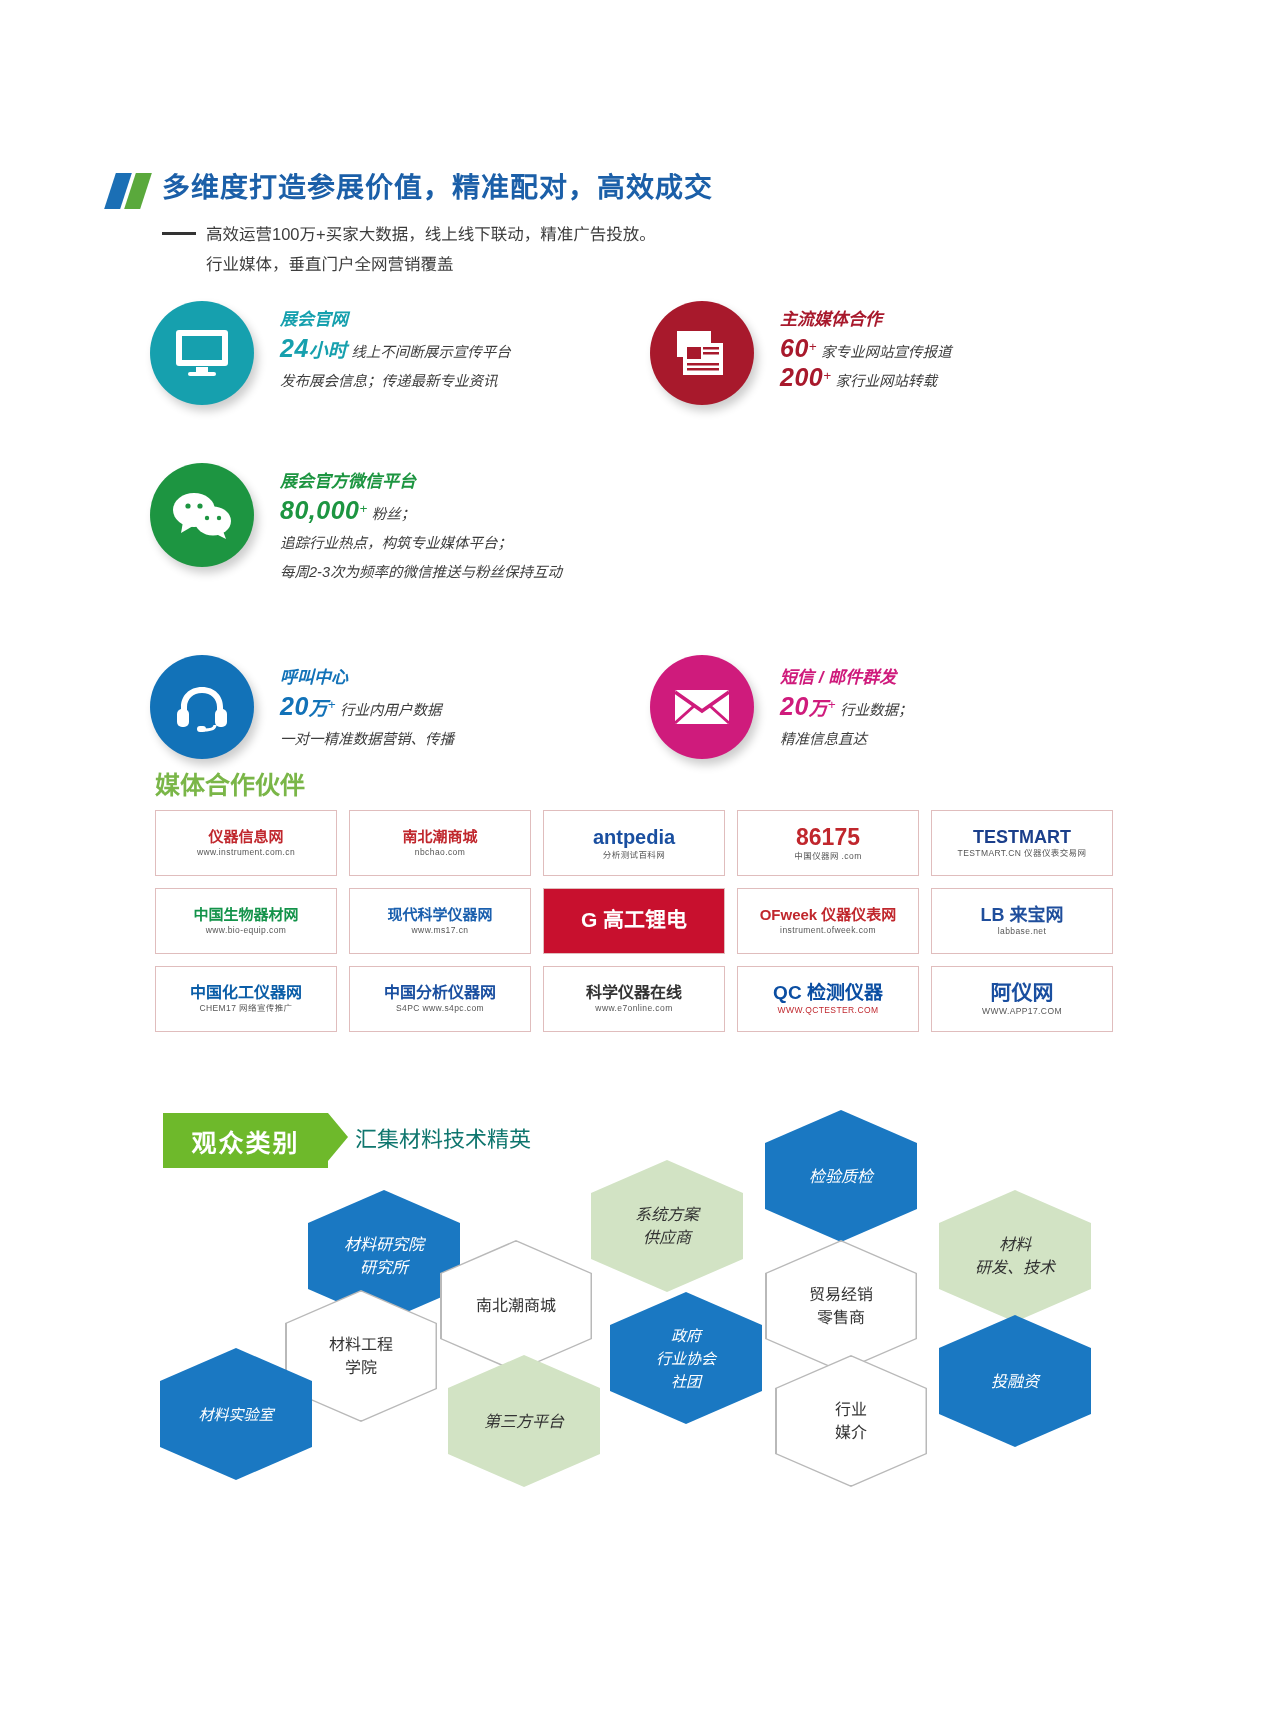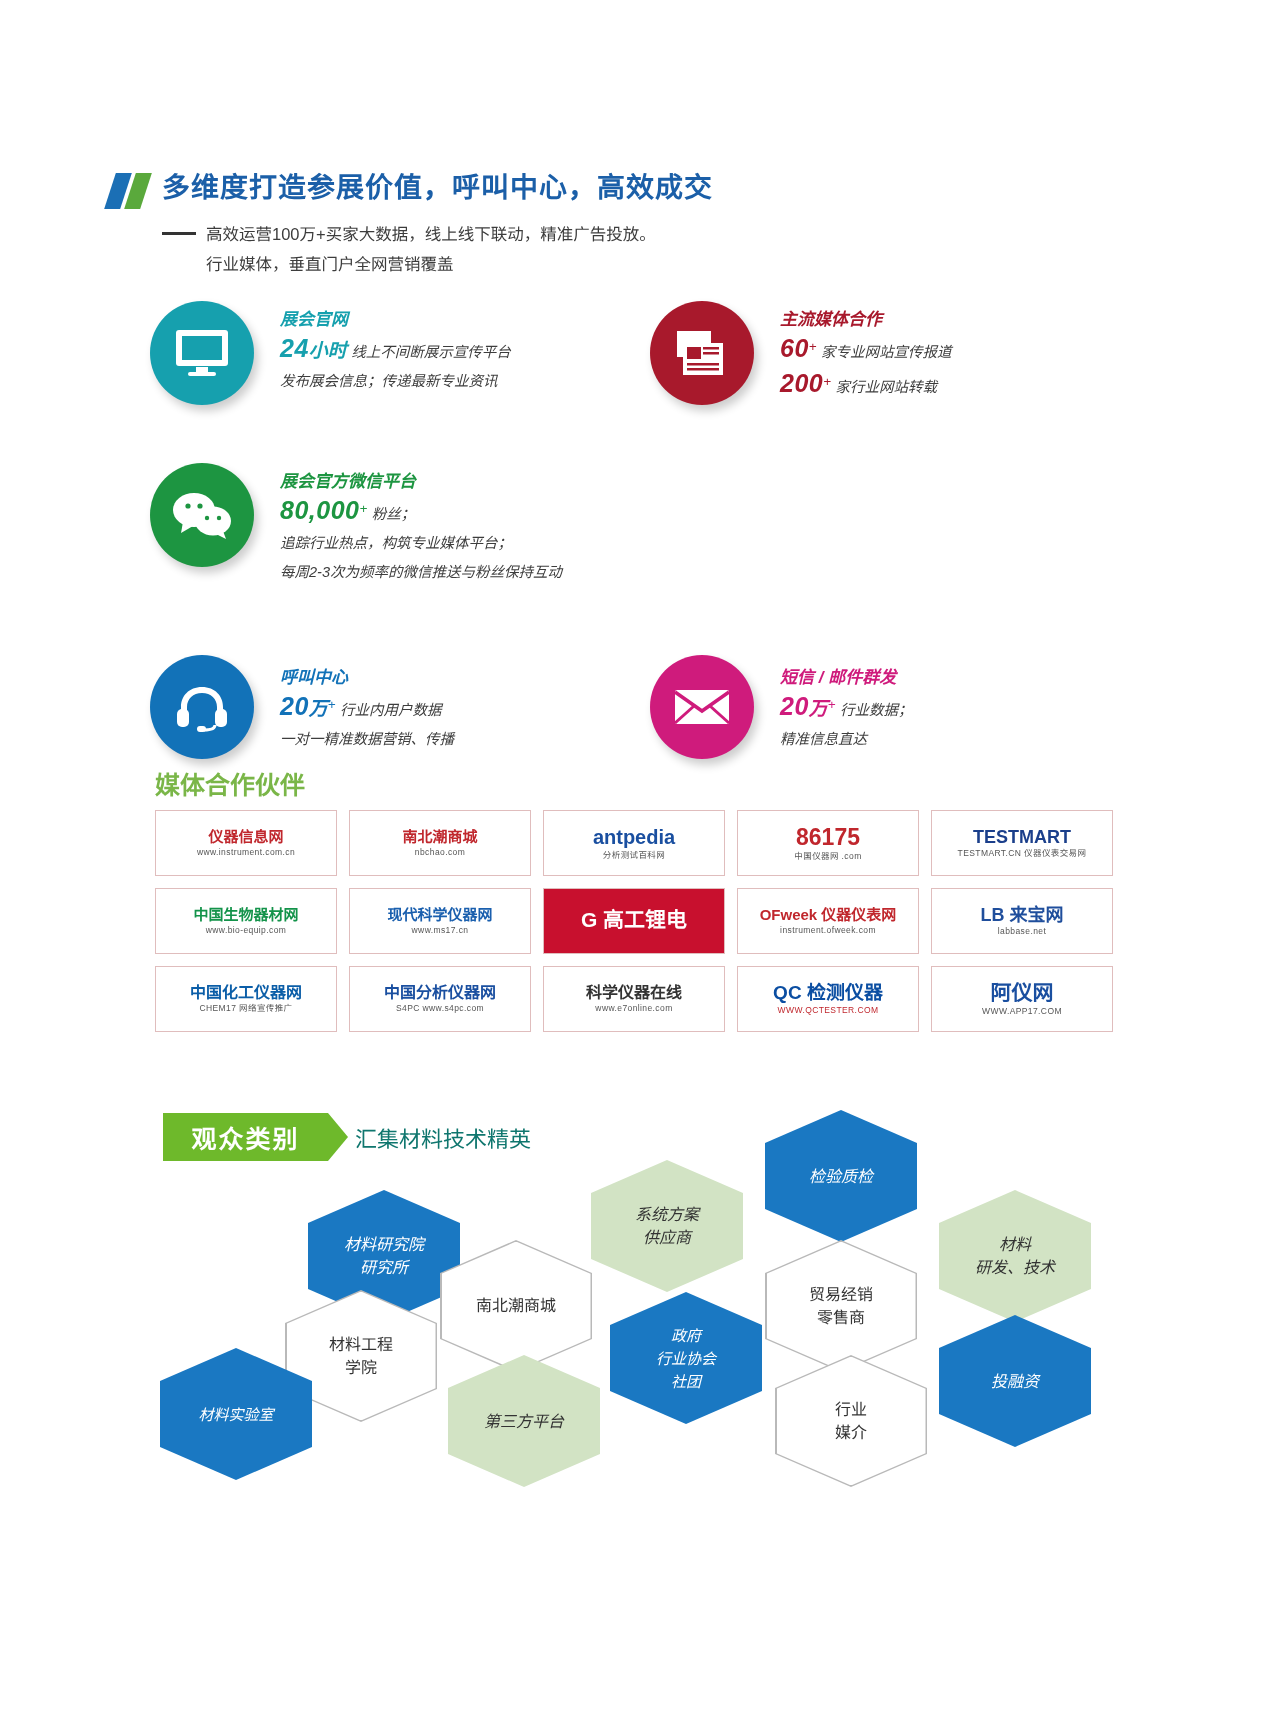--- a/index.html
+++ b/index.html
@@ -51,21 +51,21 @@
   
   .partners-title{position:absolute;left:155px;top:765px;font-size:25px;font-weight:bold;color:#7ab648;}
   .logo-grid{position:absolute;left:155px;top:810px;width:960px;
     display:grid;grid-template-columns:repeat(5,182px);grid-auto-rows:66px;gap:12px 12px;}
   .logo-cell{border:1px solid #e0bdbd;display:flex;flex-direction:column;align-items:center;justify-content:center;
     background:#fff;text-align:center;line-height:1.15;padding:2px 4px;box-sizing:border-box;}
   .logo-main{font-size:15px;font-weight:bold;color:#c0272d;}
   .logo-sub{font-size:8.5px;color:#555;margin-top:2px;letter-spacing:0.4px;}
 
   
-  .aud-tag{position:absolute;left:163px;top:1113px;width:165px;height:48px;background:#6eb92b;
+  .aud-tag{position:absolute;left:163px;top:1113px;width:165px;height:55px;background:#6eb92b;
     display:flex;align-items:center;justify-content:center;color:#fff;font-size:25px;font-weight:bold;letter-spacing:2px;}
   .aud-tag:after{content:"";position:absolute;right:-20px;top:0;border-top:24px solid transparent;
     border-bottom:24px solid transparent;border-left:20px solid #6eb92b;}
   .aud-sub{position:absolute;left:355px;top:1121px;font-size:22px;color:#0f766e;}
 
   .hexwrap{position:absolute;left:150px;top:1100px;width:1000px;height:500px;}
   .hex{position:absolute;width:152px;height:132px;
     clip-path:polygon(50% 0%,100% 25%,100% 75%,50% 100%,0% 75%,0% 25%);
     display:flex;align-items:center;justify-content:center;text-align:center;
     font-size:16px;line-height:23px;box-sizing:border-box;font-style:italic;}
@@ -78,21 +78,21 @@
     display:flex;align-items:center;justify-content:center;text-align:center;font-size:16px;line-height:23px;color:#333;}
 </style>
 </head>
 <body>
 
 <div class="header">
   <div class="hdr-flag">
     <span class="f1"></span>
       <span class="f2"></span>
   </div>
-  <div class="hdr-title">多维度打造参展价值，呼叫中心，高效成交</div>
+  <div class="hdr-title">多维度打造参展价值，精准配对，高效成交</div>
   <div class="hdr-sub">
     <span class="hdr-dash"></span><span>高效运营100万+买家大数据，线上线下联动，精准广告投放。</span>
   </div>
   <div class="hdr-sub2">行业媒体，垂直门户全网营销覆盖</div>
 </div>
 
 <div class="features">
 
   <div class="frow">
 
@@ -120,21 +120,21 @@
             <rect x="14" y="20" width="14" height="12" fill="#a8192c"></rect>
             <rect x="30" y="20" width="16" height="2.5" fill="#a8192c"></rect>
             <rect x="30" y="25" width="16" height="2.5" fill="#a8192c"></rect>
             <rect x="14" y="36" width="32" height="2.5" fill="#a8192c"></rect>
             <rect x="14" y="41" width="32" height="2.5" fill="#a8192c"></rect>
           </svg>
       </div>
       <div class="ftext">
         <div class="ftitle t-red">主流媒体合作</div>
         <div><span class="fbig t-red">60</span><sup class="t-red">+</sup> <span class="fsmallinline">家专业网站宣传报道</span></div>
-        <div style="margin-top:6px;"><span class="fbig t-red">200</span><sup class="t-red">+</sup> <span class="fsmallinline">家行业网站转载</span></div>
+        <div style="margin-top:0;"><span class="fbig t-red">200</span><sup class="t-red">+</sup> <span class="fsmallinline">家行业网站转载</span></div>
       </div>
     </div>
   </div>
 
   <div class="frow">
 
     <div class="fcell left">
       <div class="circle c-green">
         <svg width="62" height="50" viewBox="0 0 62 50">
             <ellipse cx="23" cy="20" rx="21" ry="17" fill="#fff"></ellipse>

